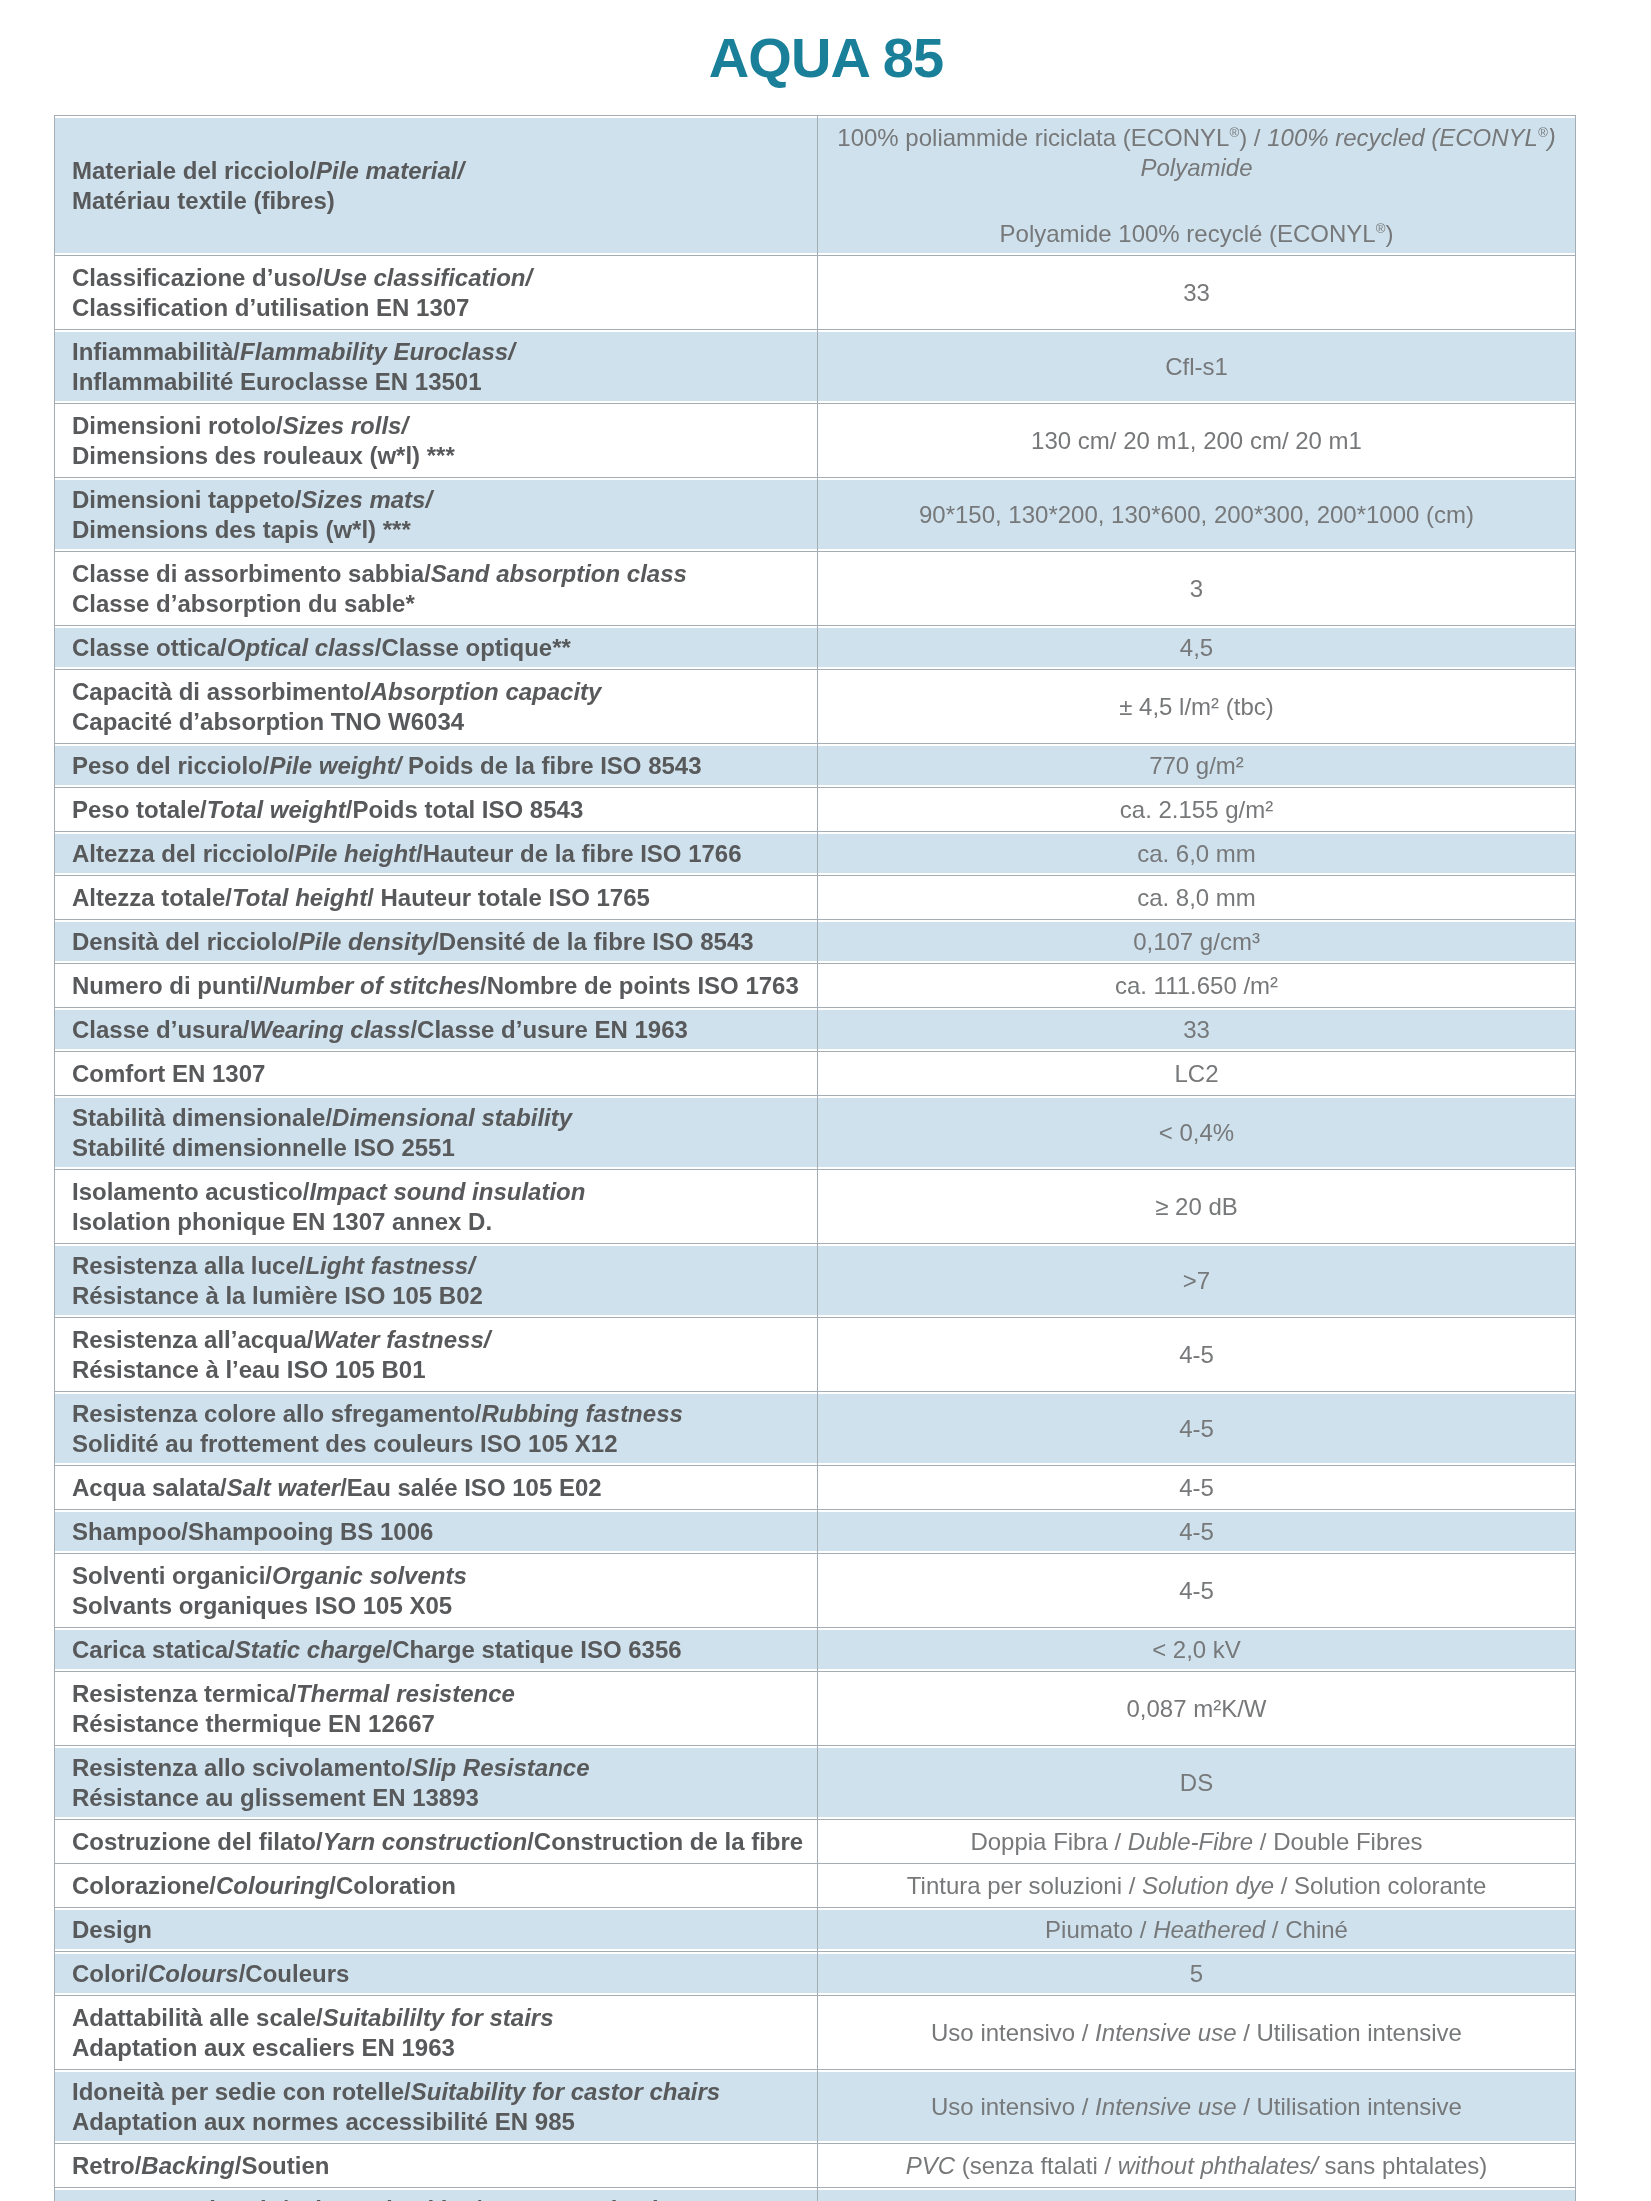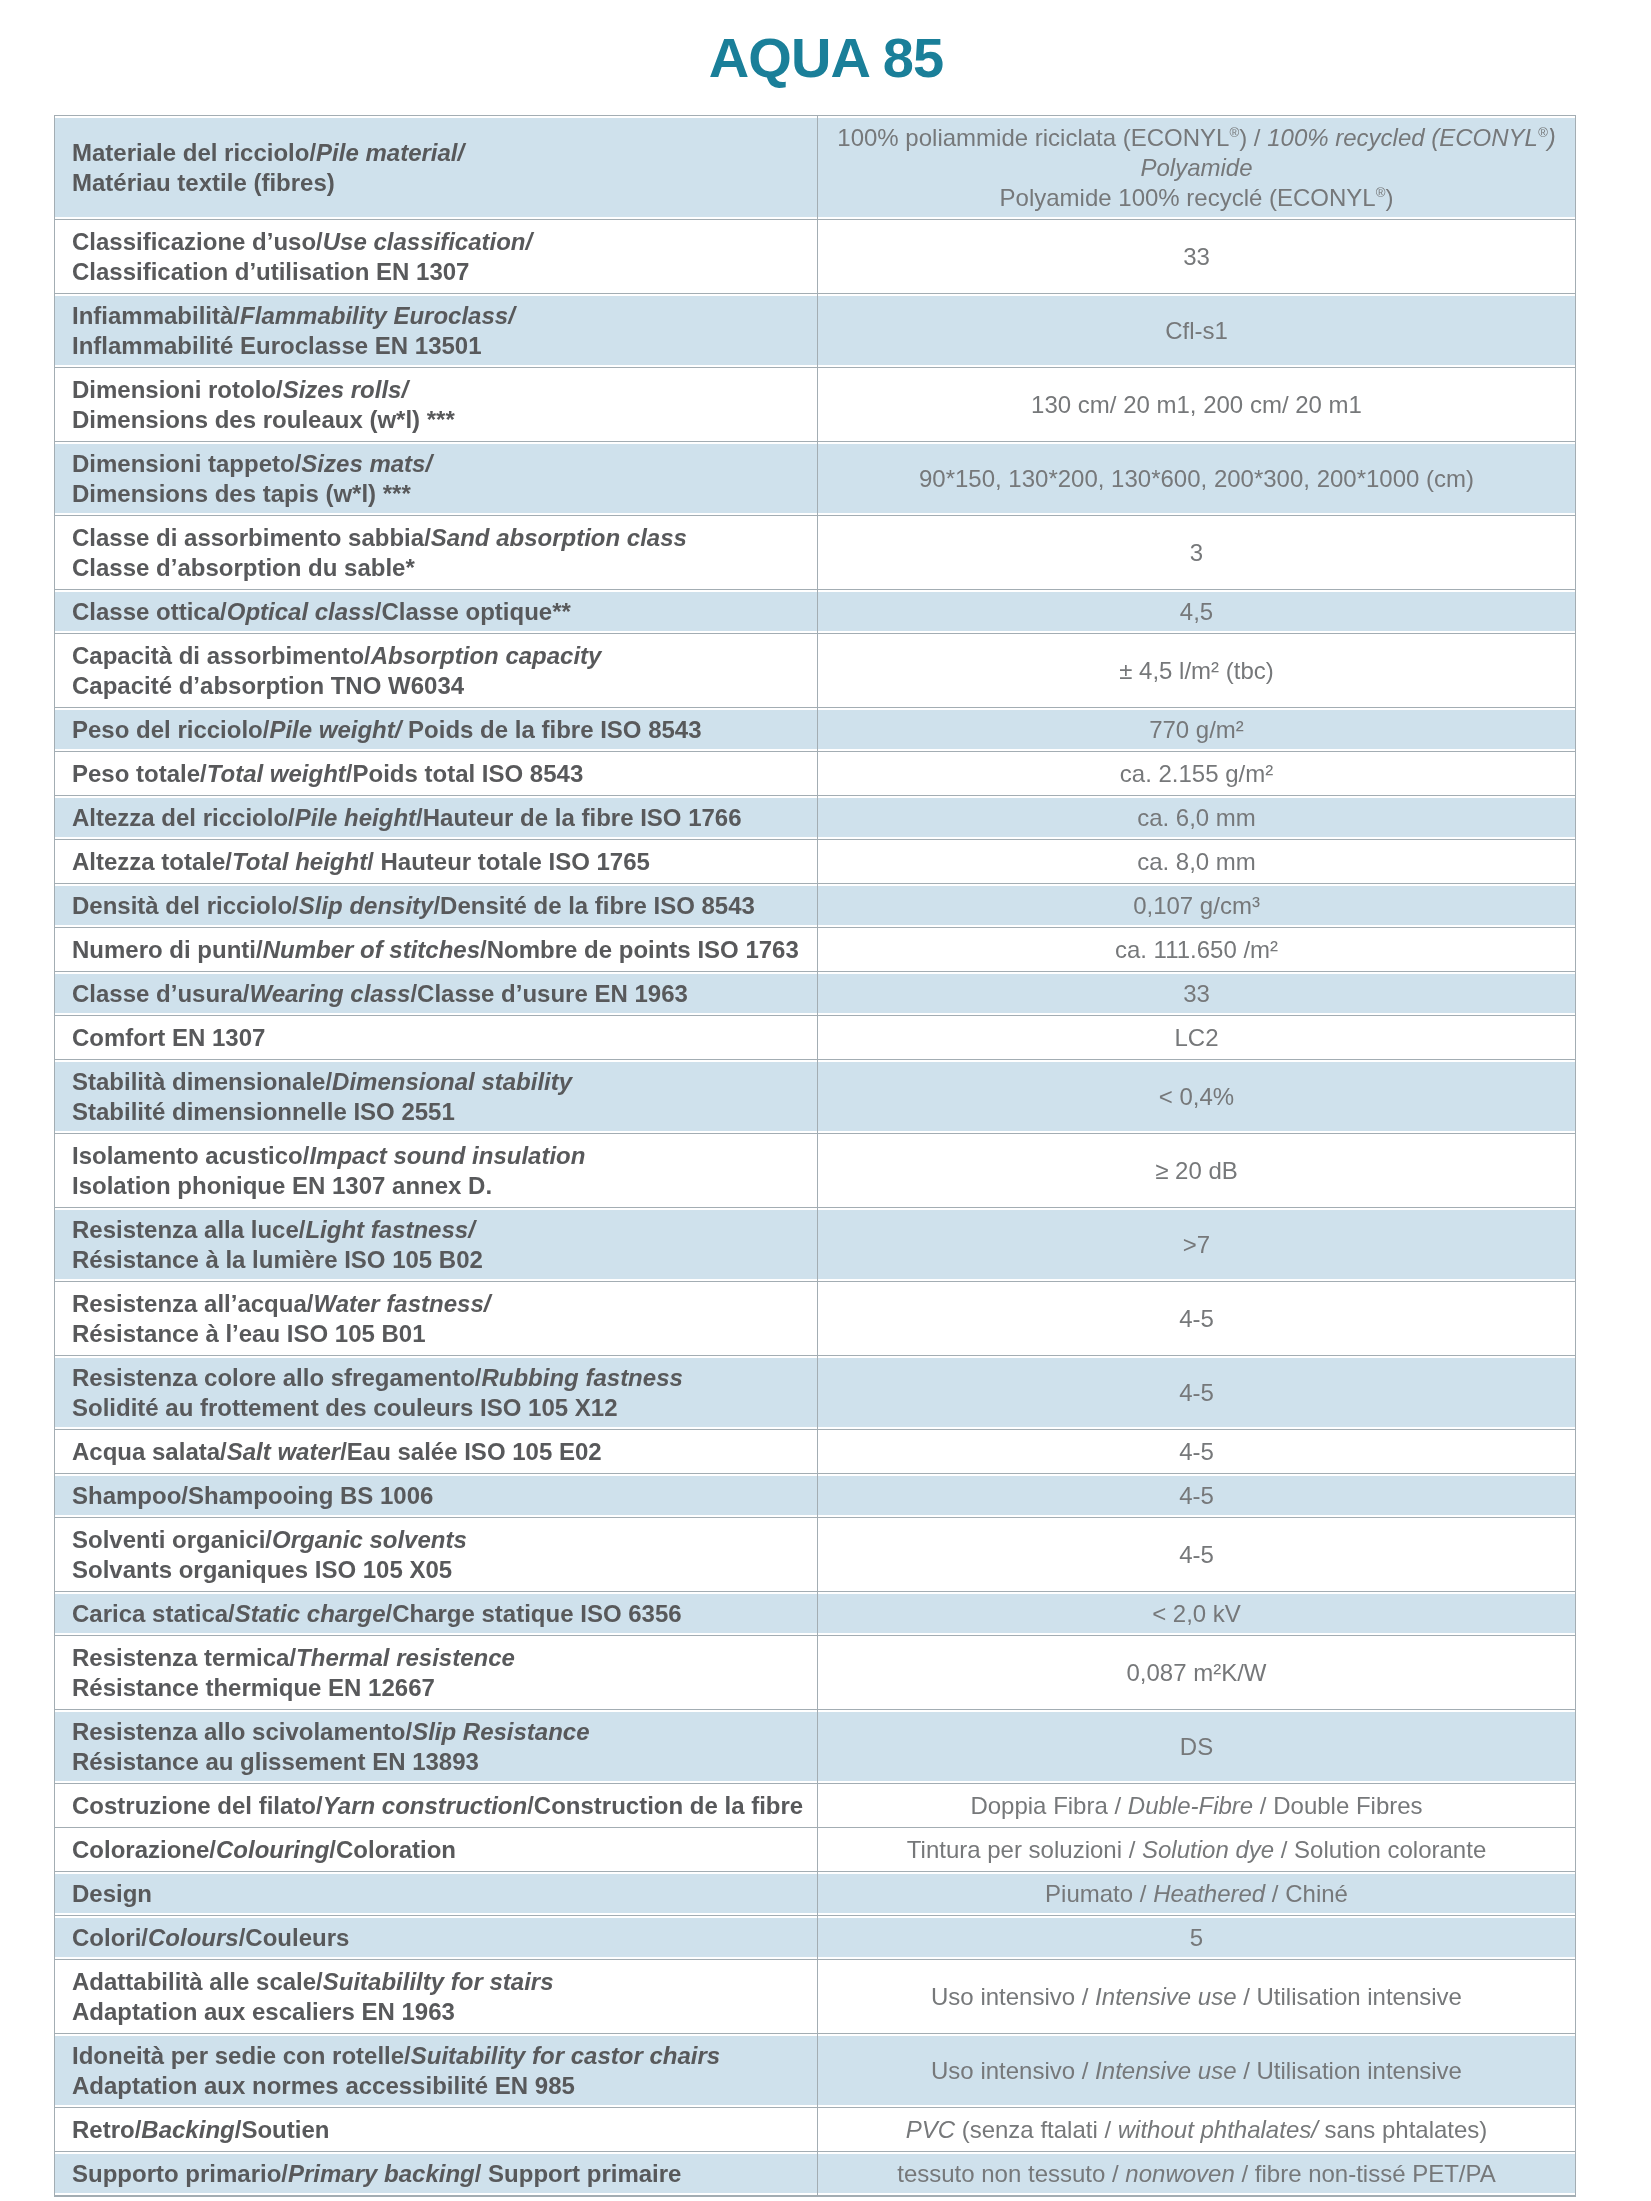--- a/index.html
+++ b/index.html
@@ -55,20 +55,21 @@
     border-right:1.9px solid var(--border);
     padding-left:17px;
     color:var(--label);
     font-weight:700;
     text-align:left;
   }
   .cell.value{
     color:var(--value);
     text-align:center;
     font-weight:400;
+    gap:36px;
   }
   .line{
     font-size:24px;
     line-height:30px;
     white-space:normal;
   }
   .it{font-style:italic;}
   .sup{font-size:0.55em;vertical-align:super;line-height:0;}
 </style>
 </head>
@@ -176,21 +177,21 @@
     <div class="row">
       <div class="cell label">
         <div class="line"><span>Altezza totale/</span><span class="it">Total height</span><span>/ Hauteur totale ISO 1765</span></div>
       </div>
       <div class="cell value">
         <div class="line"><span>ca. 8,0 mm</span></div>
       </div>
     </div>
     <div class="row shade">
       <div class="cell label">
-        <div class="line"><span>Densità del ricciolo/</span><span class="it">Slip density</span><span>/Densité de la fibre ISO 8543</span></div>
+        <div class="line"><span>Densità del ricciolo/</span><span class="it">Pile density</span><span>/Densité de la fibre ISO 8543</span></div>
       </div>
       <div class="cell value">
         <div class="line"><span>0,107 g/cm³</span></div>
       </div>
     </div>
     <div class="row">
       <div class="cell label">
         <div class="line"><span>Numero di punti/</span><span class="it">Number of stitches</span><span>/Nombre de points ISO 1763</span></div>
       </div>
       <div class="cell value">

